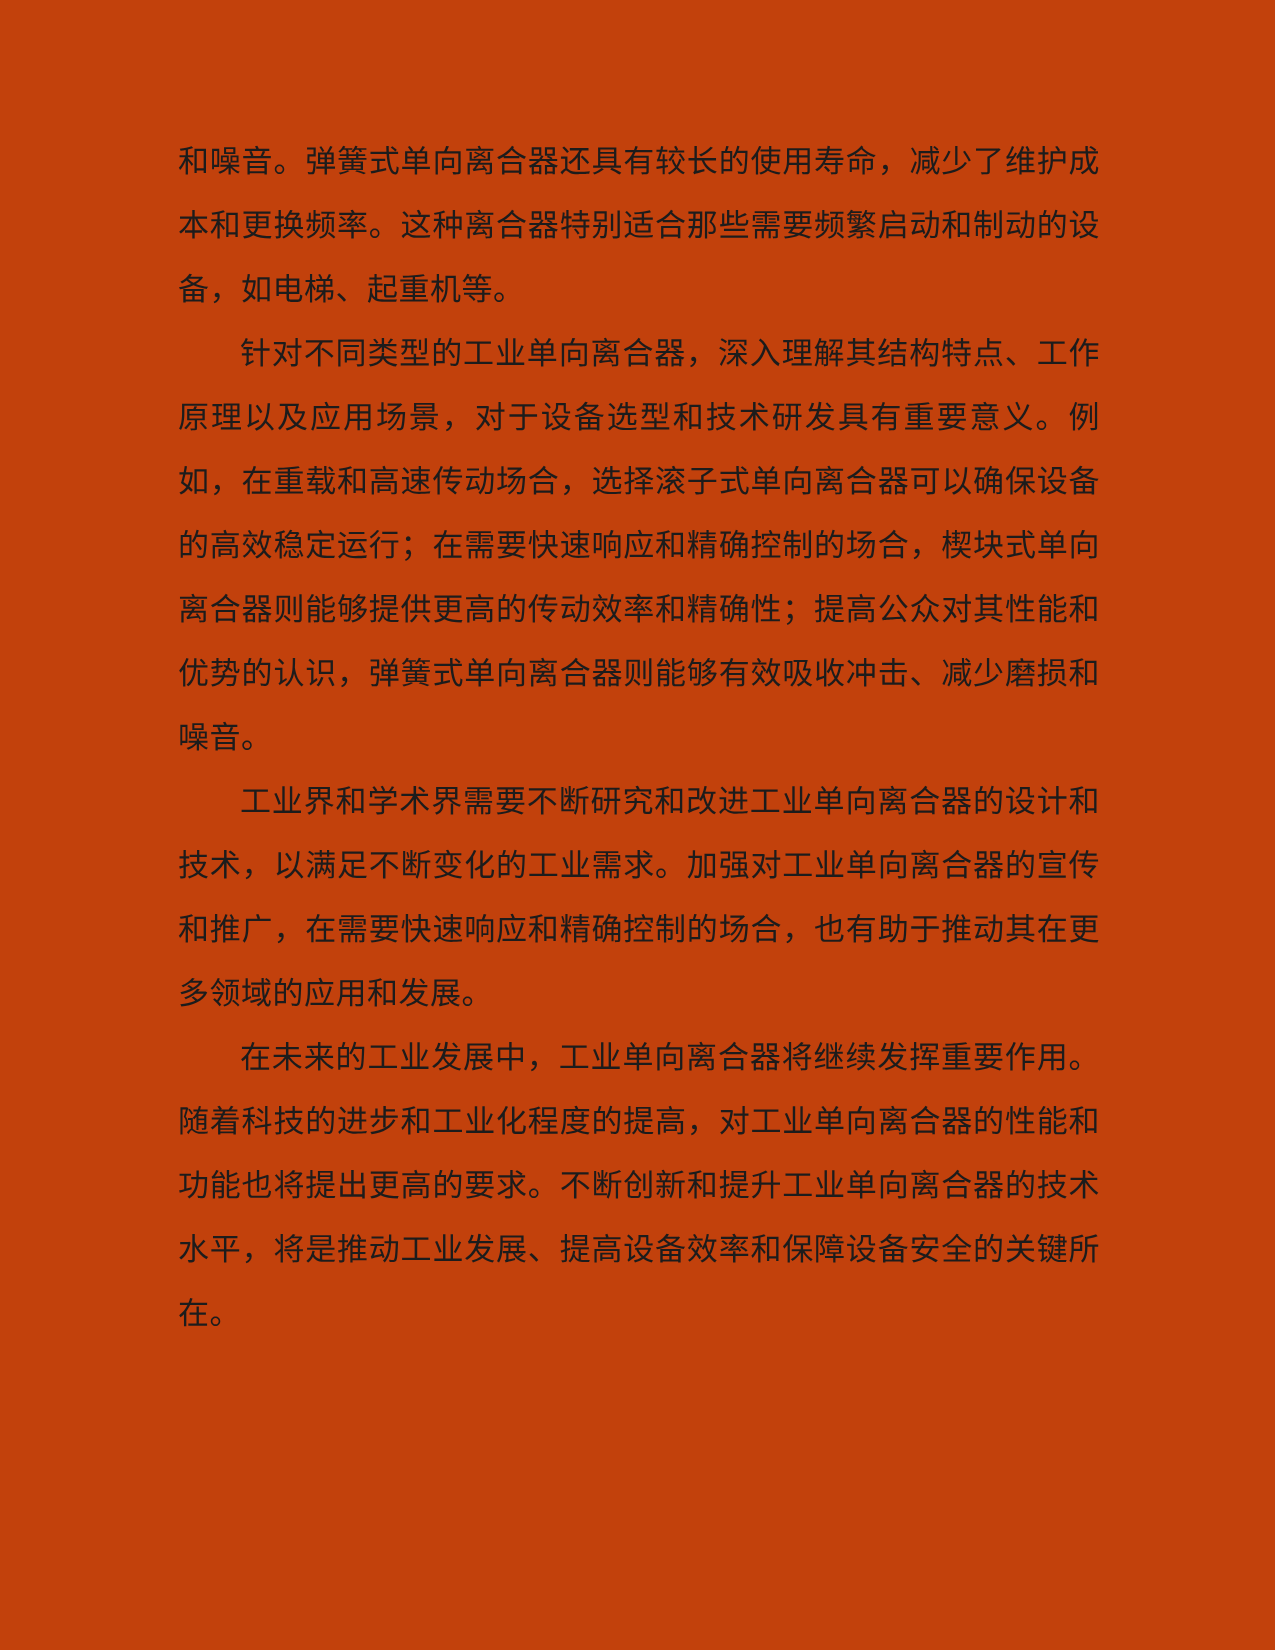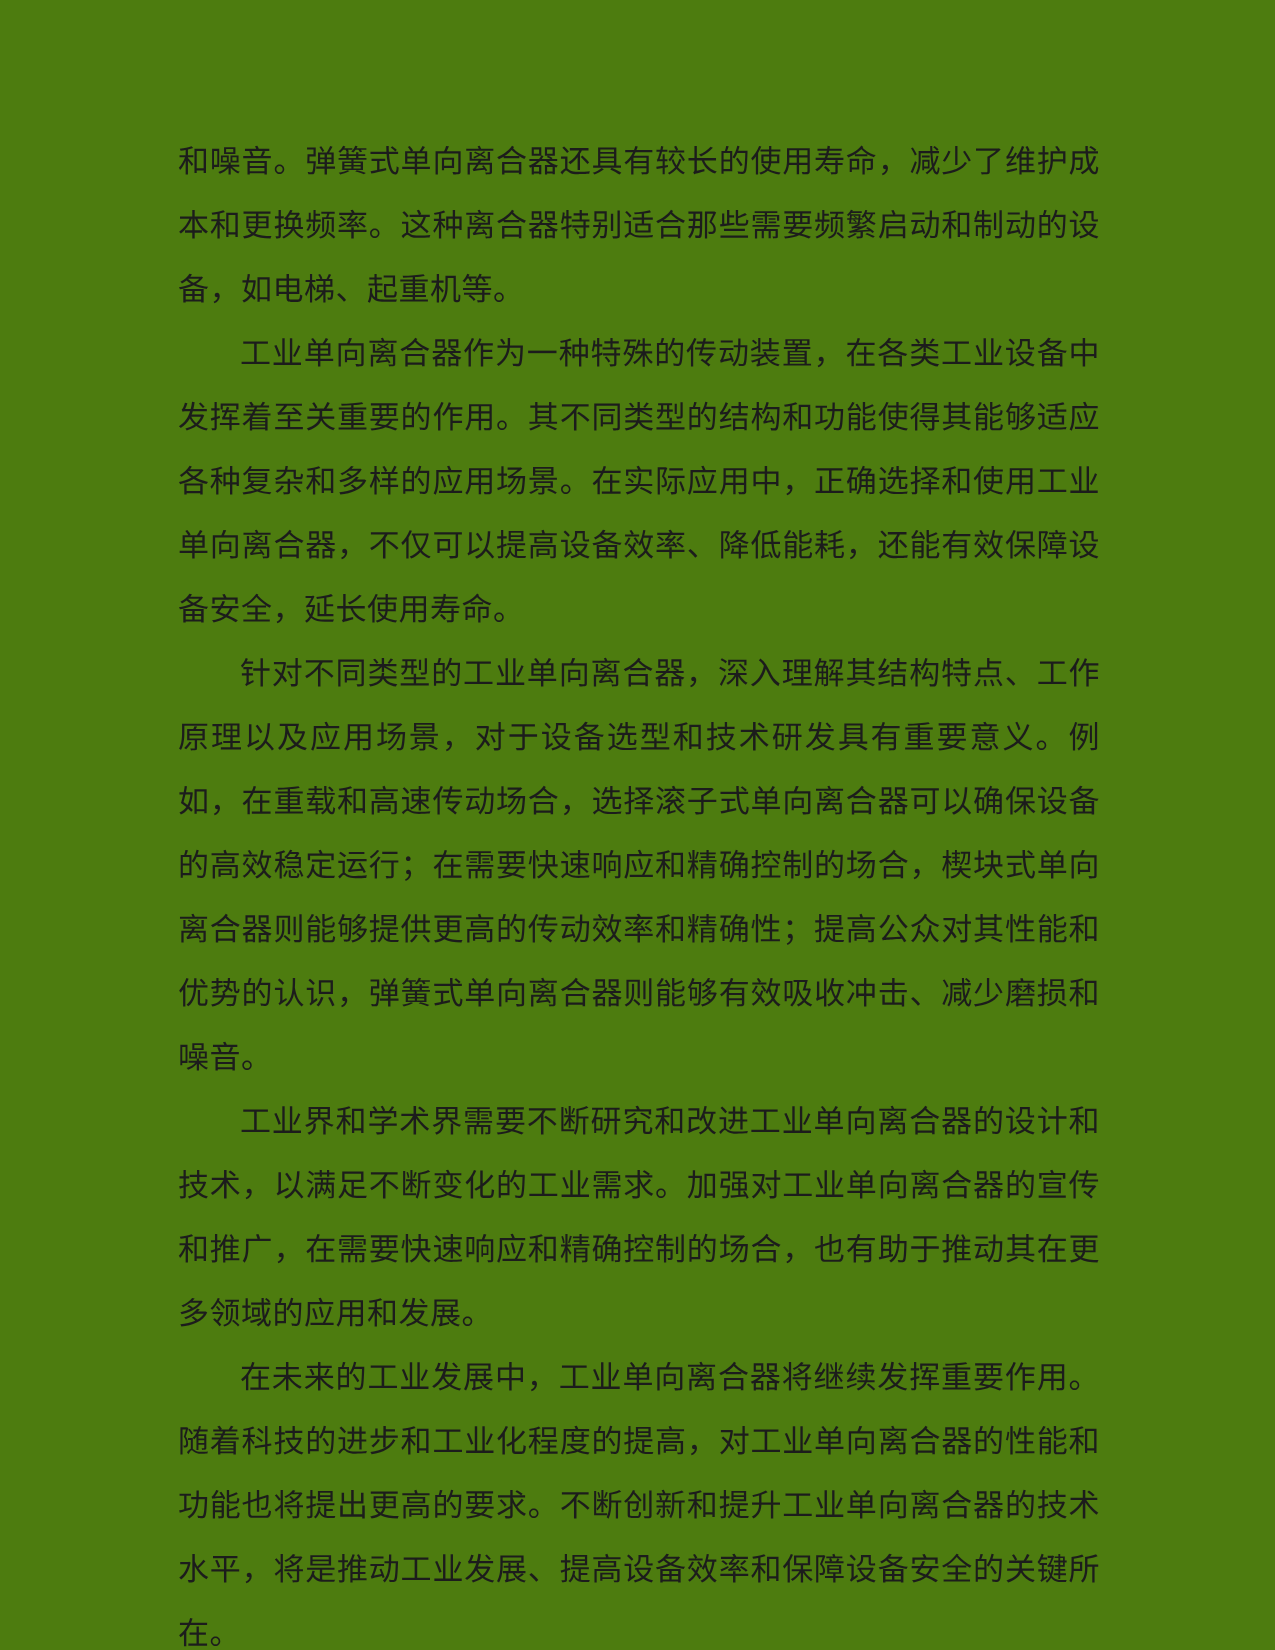--- a/index.html
+++ b/index.html
@@ -10,21 +10,21 @@
   body {
     width: 1275px;
     height: 1650px;
     overflow: hidden;
     font-family: "Liberation Sans", "DejaVu Sans", sans-serif;
   }
   .page {
     position: relative;
     width: 1275px;
     height: 1650px;
-    background: #4d7c0f;
+    background: #c2410c;
     box-sizing: border-box;
   }
   .doc-content {
     position: absolute;
     left: 178px;
     top: 130px;
     width: 922px;
     color: #1c1c1c;
     font-size: 31px;
     line-height: 64px;
@@ -39,19 +39,18 @@
   .doc-content p.indent {
     text-indent: 2em;
   }
 </style>
 </head>
 <body>
 
 <div class="page">
   <div class="doc-content">
     <p>和噪音。弹簧式单向离合器还具有较长的使用寿命，减少了维护成本和更换频率。这种离合器特别适合那些需要频繁启动和制动的设备，如电梯、起重机等。</p>
-    <p class="indent">工业单向离合器作为一种特殊的传动装置，在各类工业设备中发挥着至关重要的作用。其不同类型的结构和功能使得其能够适应各种复杂和多样的应用场景。在实际应用中，正确选择和使用工业单向离合器，不仅可以提高设备效率、降低能耗，还能有效保障设备安全，延长使用寿命。</p>
     <p class="indent">针对不同类型的工业单向离合器，深入理解其结构特点、工作原理以及应用场景，对于设备选型和技术研发具有重要意义。例如，在重载和高速传动场合，选择滚子式单向离合器可以确保设备的高效稳定运行；在需要快速响应和精确控制的场合，楔块式单向离合器则能够提供更高的传动效率和精确性；提高公众对其性能和优势的认识，弹簧式单向离合器则能够有效吸收冲击、减少磨损和噪音。</p>
     <p class="indent">工业界和学术界需要不断研究和改进工业单向离合器的设计和技术，以满足不断变化的工业需求。加强对工业单向离合器的宣传和推广，在需要快速响应和精确控制的场合，也有助于推动其在更多领域的应用和发展。</p>
     <p class="indent">在未来的工业发展中，工业单向离合器将继续发挥重要作用。随着科技的进步和工业化程度的提高，对工业单向离合器的性能和功能也将提出更高的要求。不断创新和提升工业单向离合器的技术水平，将是推动工业发展、提高设备效率和保障设备安全的关键所在。</p>
 
   </div>
 </div>
 
 </body></html>

